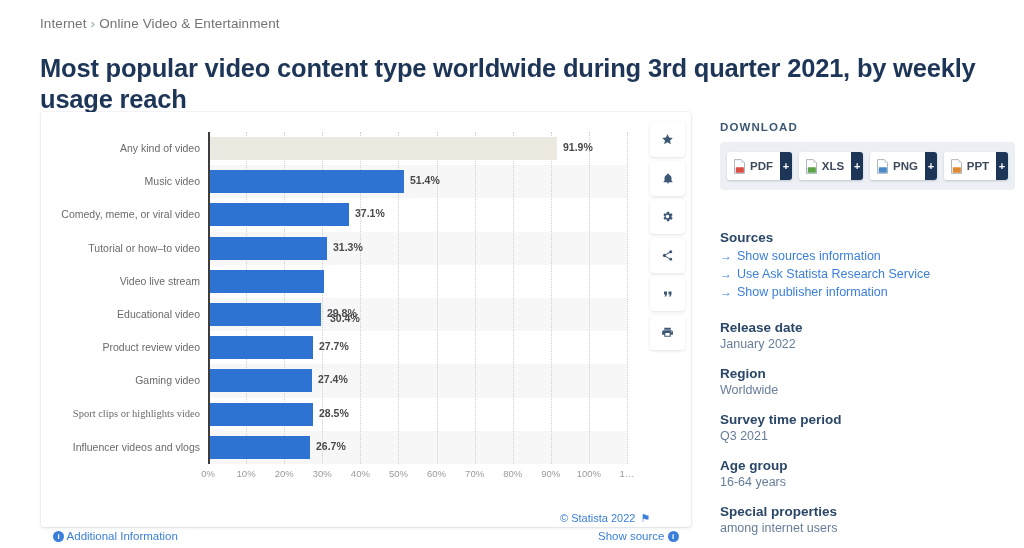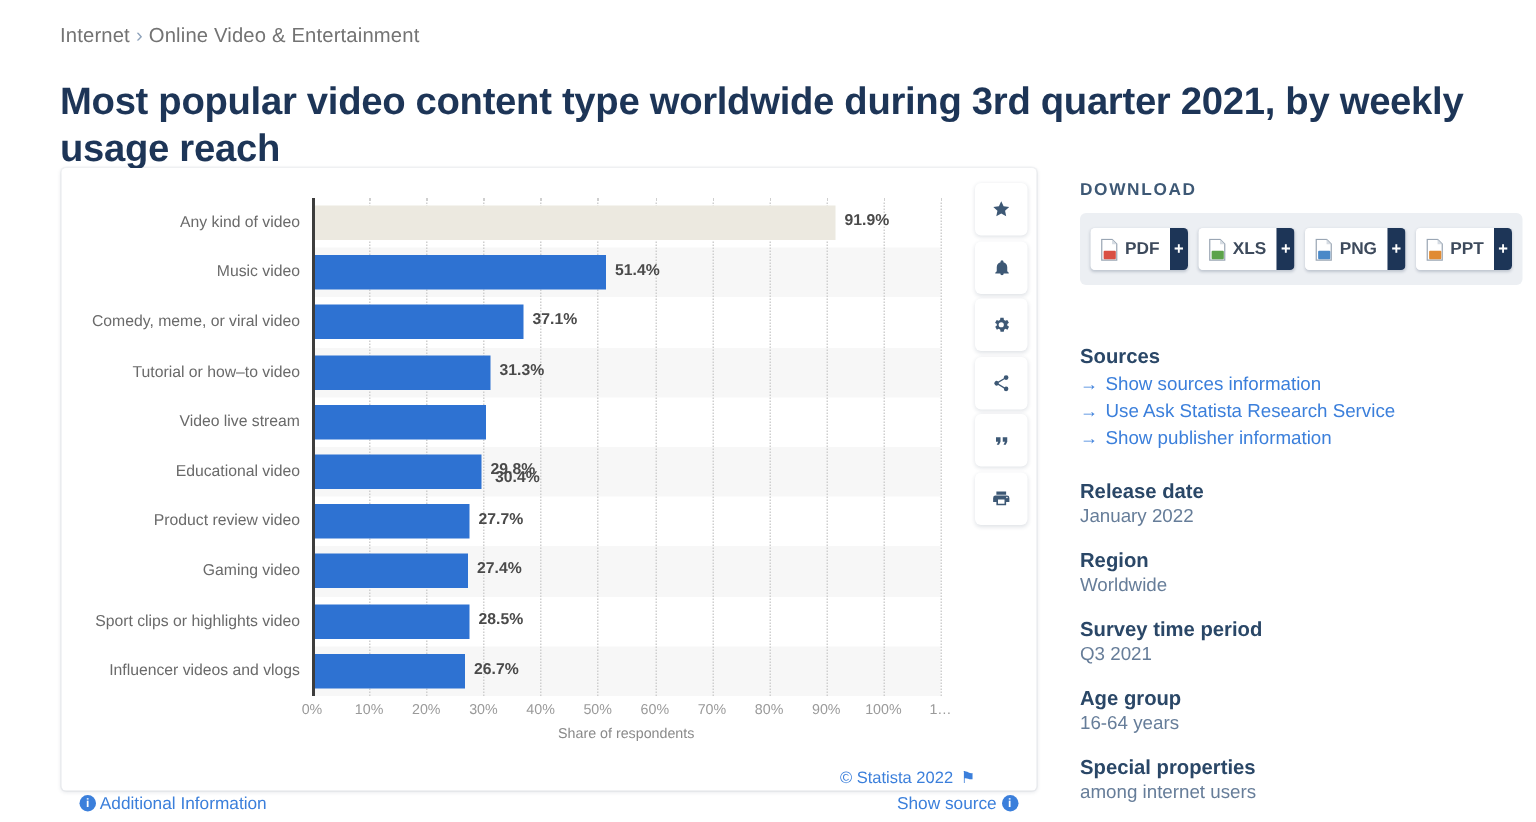--- a/index.html
+++ b/index.html
@@ -211,38 +211,37 @@
     <div class="axis-line"></div>
     <div id="catLabels">
         <div class="cat-label" style="right: 491px; top: 30px;">Any kind of video</div>
         <div class="cat-label" style="right: 491px; top: 63.2px;">Music video</div>
         <div class="cat-label" style="right: 491px; top: 96.4px;">Comedy, meme, or viral video</div>
         <div class="cat-label" style="right: 491px; top: 129.6px;">Tutorial or how–to video</div>
         <div class="cat-label" style="right: 491px; top: 162.8px;">Video live stream</div>
         <div class="cat-label" style="right: 491px; top: 196px;">Educational video</div>
         <div class="cat-label" style="right: 491px; top: 229.2px;">Product review video</div>
         <div class="cat-label" style="right: 491px; top: 262.4px;">Gaming video</div>
-        <div class="cat-label" style="right: 491px; top: 295.6px;">Sport clips or highlights video</div>
+        <div class="cat-label" style="right: 491px; top: 295.6px; font-family: Liberation Serif, serif;">Sport clips or highlights video</div>
         <div class="cat-label" style="right: 491px; top: 328.8px;">Influencer videos and vlogs</div>
       </div>
     <div class="xticks" id="xticks">
         <div class="xtick" style="left: 0px;">0%</div>
         <div class="xtick" style="left: 38.0909px;">10%</div>
         <div class="xtick" style="left: 76.1818px;">20%</div>
         <div class="xtick" style="left: 114.273px;">30%</div>
         <div class="xtick" style="left: 152.364px;">40%</div>
         <div class="xtick" style="left: 190.455px;">50%</div>
         <div class="xtick" style="left: 228.545px;">60%</div>
         <div class="xtick" style="left: 266.636px;">70%</div>
         <div class="xtick" style="left: 304.727px;">80%</div>
         <div class="xtick" style="left: 342.818px;">90%</div>
         <div class="xtick" style="left: 380.909px;">100%</div>
         <div class="xtick" style="left: 419px;">1…</div>
       </div>
-    <div class="xaxis-title">Share of respondents</div>
   </div>
 
   <div class="copyright"><span>© Statista 2022</span><span class="flag-icon">⚑</span></div>
 
   <div class="addl-info"><span class="info-dot">i</span> <span>Additional Information</span></div>
 
   <div class="show-source"><span>Show source</span> <span class="info-dot">i</span></div>
 
   <div class="rail">
     <div class="rail-btn">

